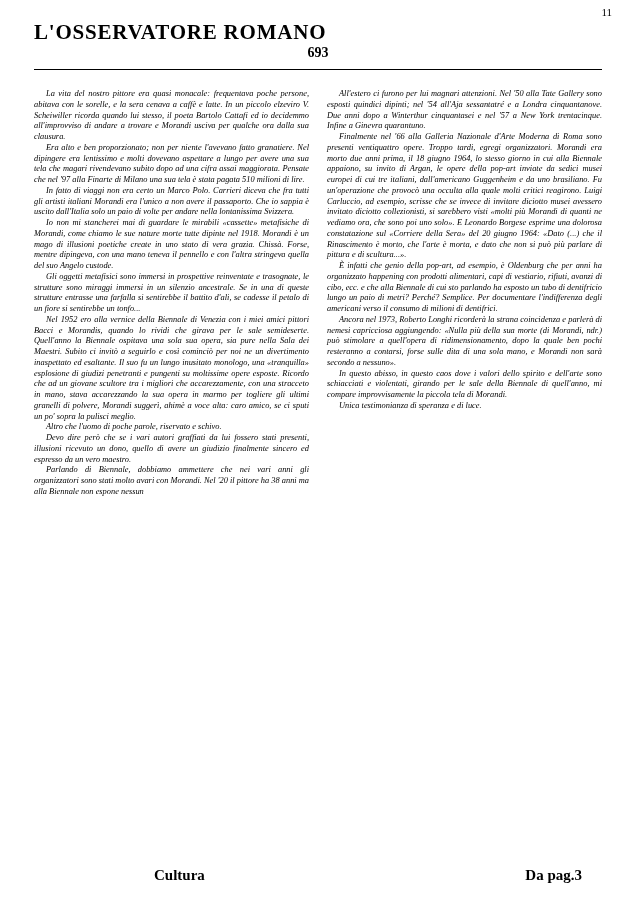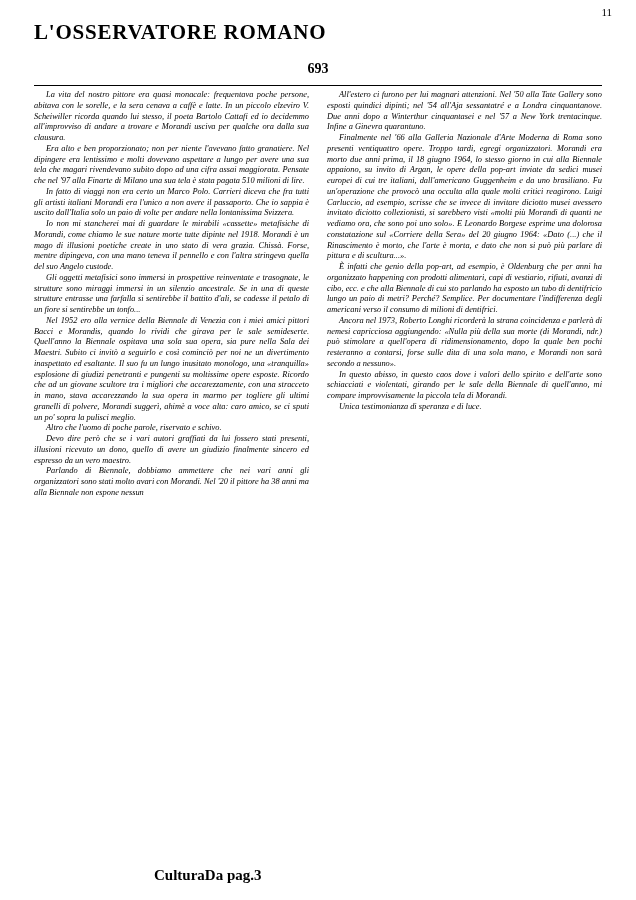--- a/index.html
+++ b/index.html
@@ -41,50 +41,50 @@
     text-align: left;
     font-size: 21px;
     font-weight: bold;
     margin-top: 14px;
     letter-spacing: 0.8px;
   }
   .issue-number {
     text-align: center;
     font-size: 14px;
     font-weight: bold;
-    margin-top: 16px;
   }
   .rule {
     border: 0;
     border-top: 1.5px solid #000;
     margin: 8px 0 0 0;
   }
   .columns {
     display: flex;
     gap: 18px;
-    margin-top: 4px;
+    margin-top: 19px;
     height: 700px;
   }
   .col {
     width: 50%;
     font-size: 8.4px;
     line-height: 1.28;
     text-align: justify;
     font-style: italic;
   }
   .col p {
     margin: 0;
     text-indent: 12px;
   }
   .footer {
     position: absolute;
     bottom: 16px;
     left: 34px;
-    right: 30px;
+    right: 44px;
     display: flex;
+    justify-content: space-between;
     align-items: flex-end;
   }
   .footer-left, .footer-right {
     font-size: 15px;
     font-weight: bold;
     font-family: "Liberation Serif", serif;
   }
   .footer-left { padding-left: 120px; }
   .footer-right { padding-right: 10px; }
 </style>

